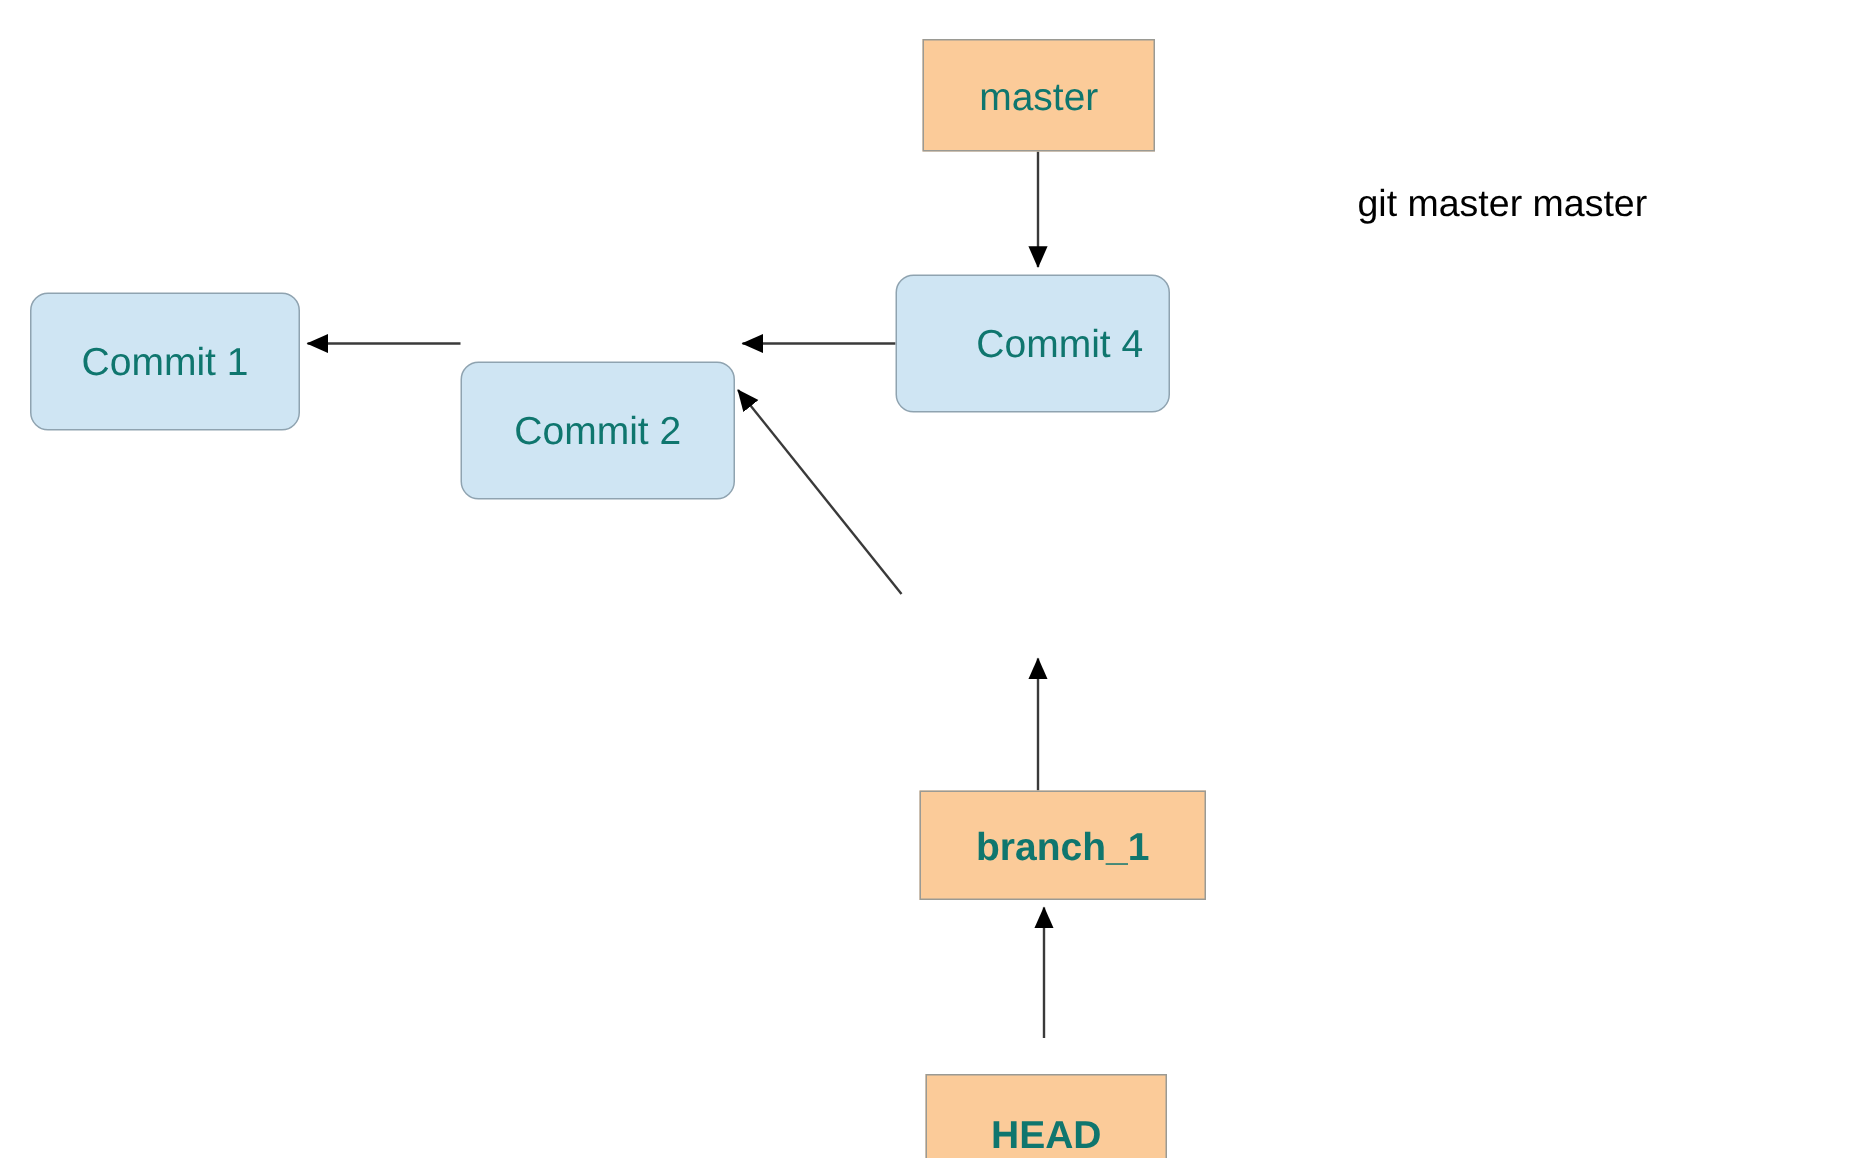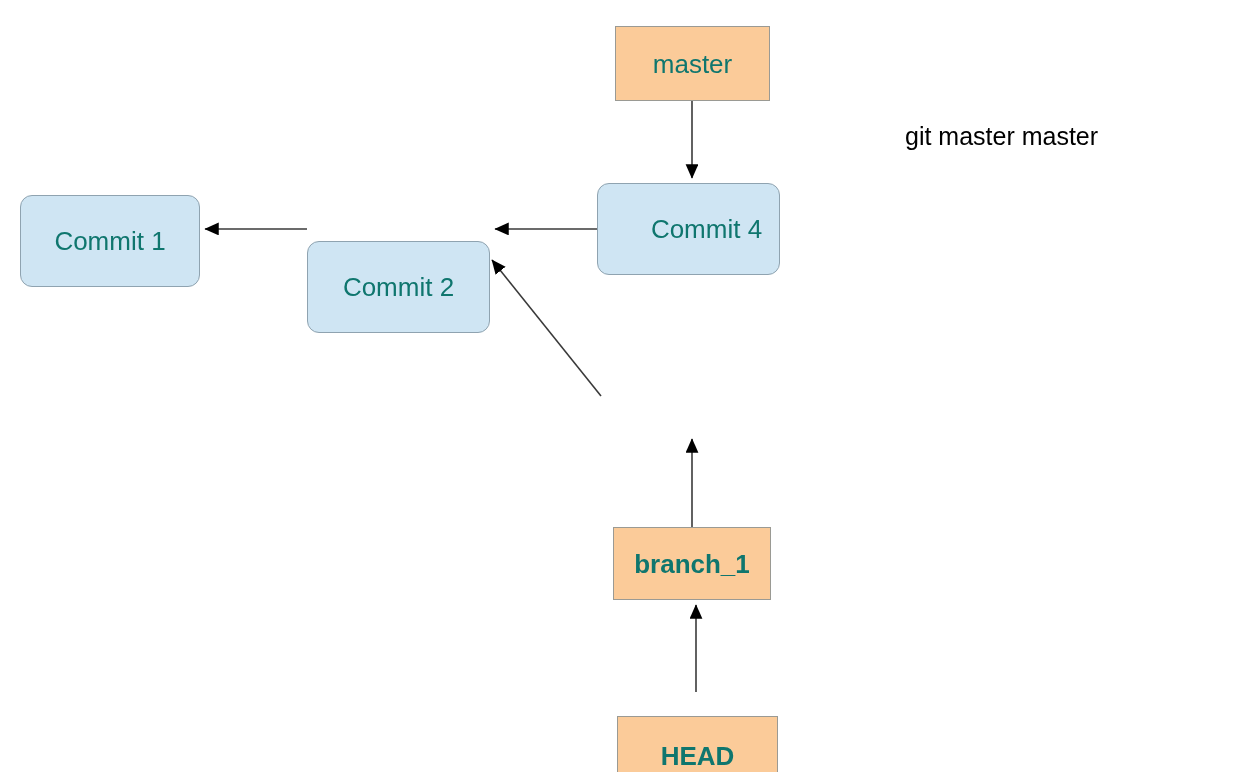--- a/index.html
+++ b/index.html
@@ -105,21 +105,21 @@
 
   <div class="node commit" style="left:307px; top:197px; width:183px; height:92px;margin-top:44px;">
     <span>Commit 2</span>
   </div>
 
   <div class="node commit" style="left:597px; top:183px; width:183px; height:92px;padding-left:36px;">
     <span>Commit 4</span>
   </div>
 
 
-  <div class="node ref bold" style="left:613px; top:527px; width:158px; height:73px;">
+  <div class="node ref bold" style="left:613px; top:527px; width:191px; height:73px;">
     <span>branch_1</span>
   </div>
 
   <div class="node ref" style="left:617px; top:716px; width:161px; height:80px;font-weight:bold;">
     <span>HEAD</span>
   </div>
 
   <div class="cmd" style="left:905px; top:48px;">
     <div>git master master</div>
   </div>

